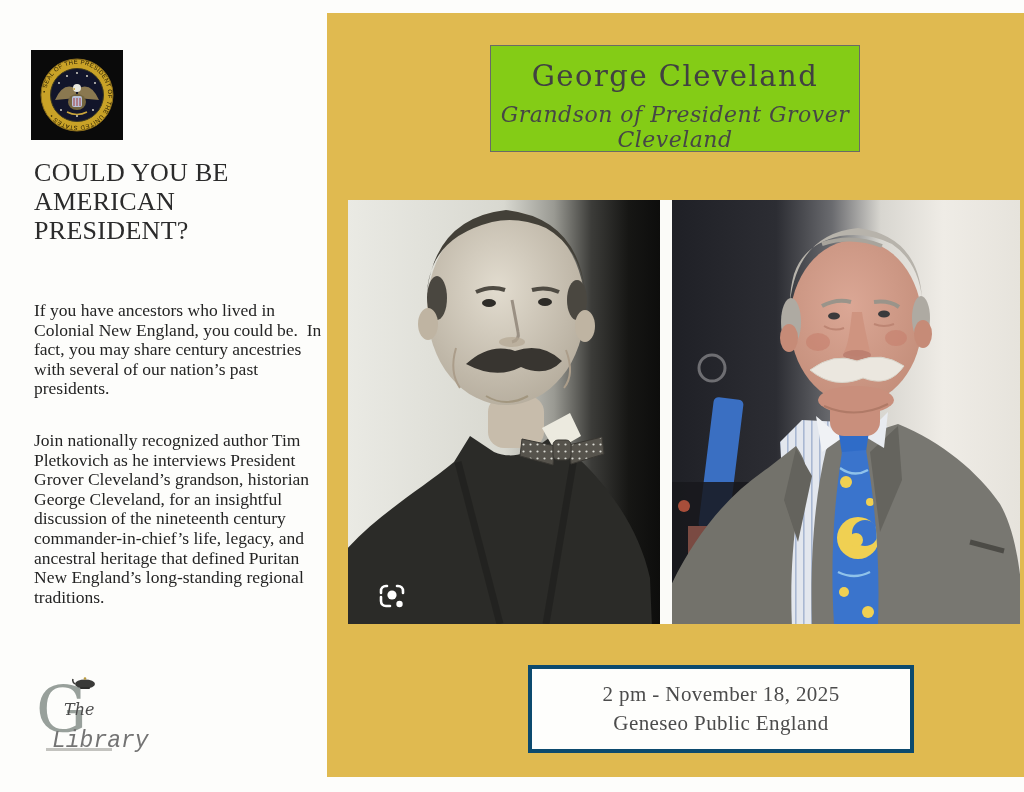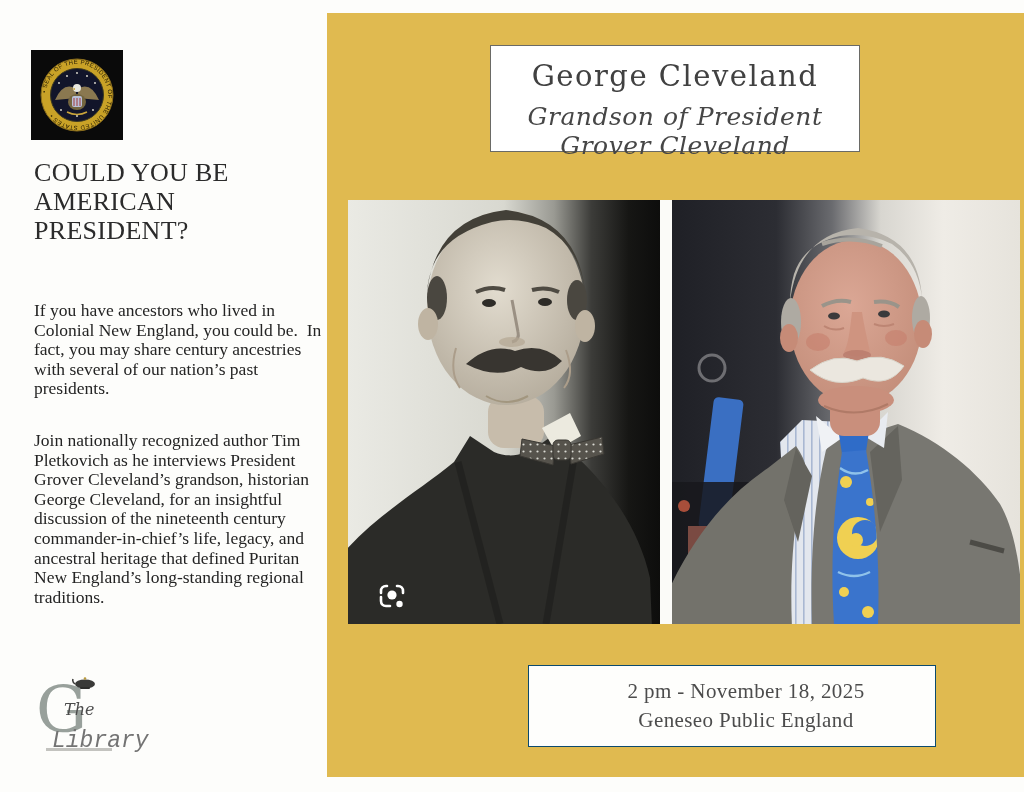--- a/index.html
+++ b/index.html
@@ -22,33 +22,33 @@
   .logo-the{position:absolute;left:34px;top:24px;font-style:italic;
             font-family:"DejaVu Serif",serif;font-size:16px;color:#4b4b4b;}
   .logo-library{position:absolute;left:22px;top:52px;font-style:italic;
             font-family:Liberation Mono, monospace;font-size:23px;color:#737373;}
   .logo-lamp{position:absolute;left:42px;top:0px;}
   .logo-tagline{position:absolute;left:16px;top:72px;width:66px;height:3px;
             background:#c3c3bf;filter:blur(.6px);}
 
   
   .gold{left:327px;top:13px;width:697px;height:764px;background:#e0ba50;}
-  .title-box{left:163px;top:32px;width:368px;height:105px;background:#ffffff;
+  .title-box{left:163px;top:32px;width:368px;height:105px;background:#84cc16;
              border:1px solid #6a6a66;text-align:center;}
   .title{margin-top:13px;font-family:"DejaVu Serif",serif;font-size:29px;
          color:#414141;letter-spacing:1.5px;}
   .subtitle{margin-top:9px;font-family:"DejaVu Serif",serif;font-style:italic;
-            font-size:25px;color:#464646;letter-spacing:.5px;}
+            font-size:22px;color:#464646;letter-spacing:.5px;}
 
   .photos{left:21px;top:187px;width:672px;height:424px;display:flex;}
   .photo-divider{width:12px;height:424px;background:#fbfbf8;}
   .lens{position:absolute;left:30px;top:383px;}
 
   .info-box{left:201px;top:652px;width:378px;height:80px;background:#fefefc;
-            border:1px solid #0c4a6e;text-align:center;color:#4c4c4c;padding-left:28px;}
+            border:4px solid #0c4a6e;text-align:center;color:#4c4c4c;}
   .info-line1{margin-top:13px;font-size:21px;letter-spacing:.4px;}
   .info-line2{margin-top:4px;font-size:21px;letter-spacing:.4px;}
 </style>
 </head>
 <body>
 
 <div class="abs seal-box">
   <svg width="92" height="90" viewBox="0 0 92 90">
     <rect width="92" height="90" fill="#0a0a0a"></rect>
     <circle cx="46" cy="45" r="36" fill="#c9a227" stroke="#8a6d1d" stroke-width="1"></circle>

